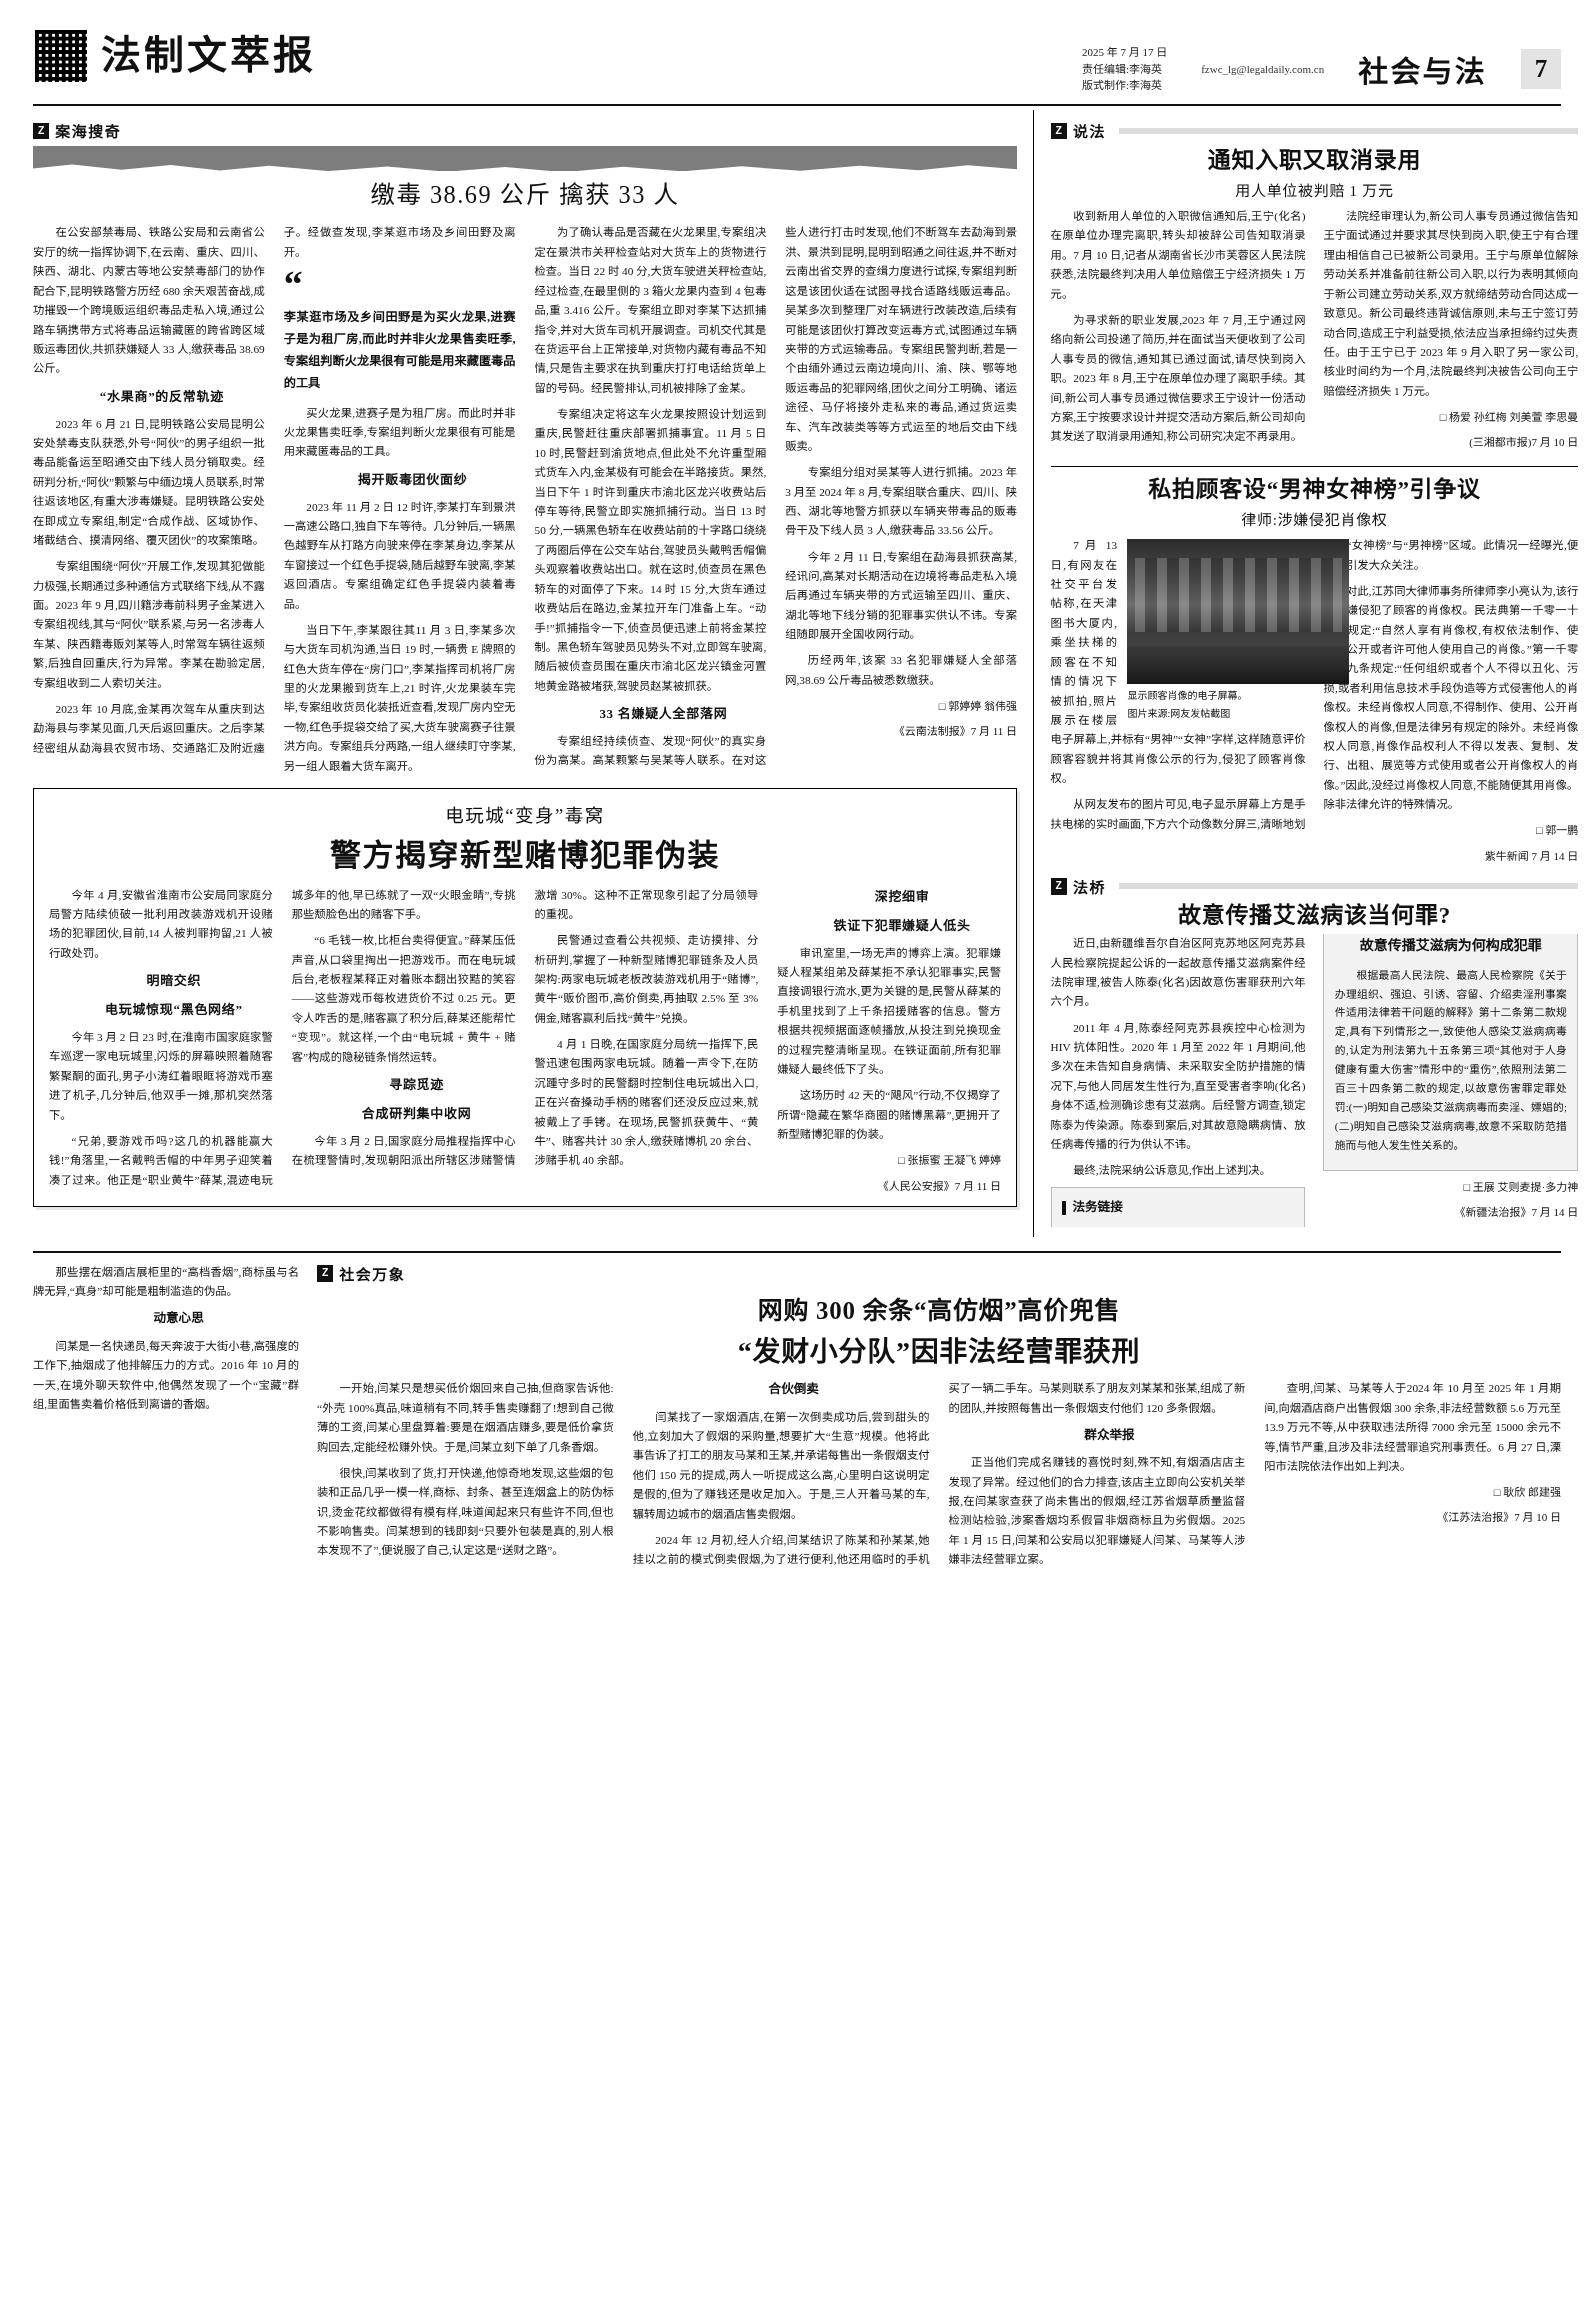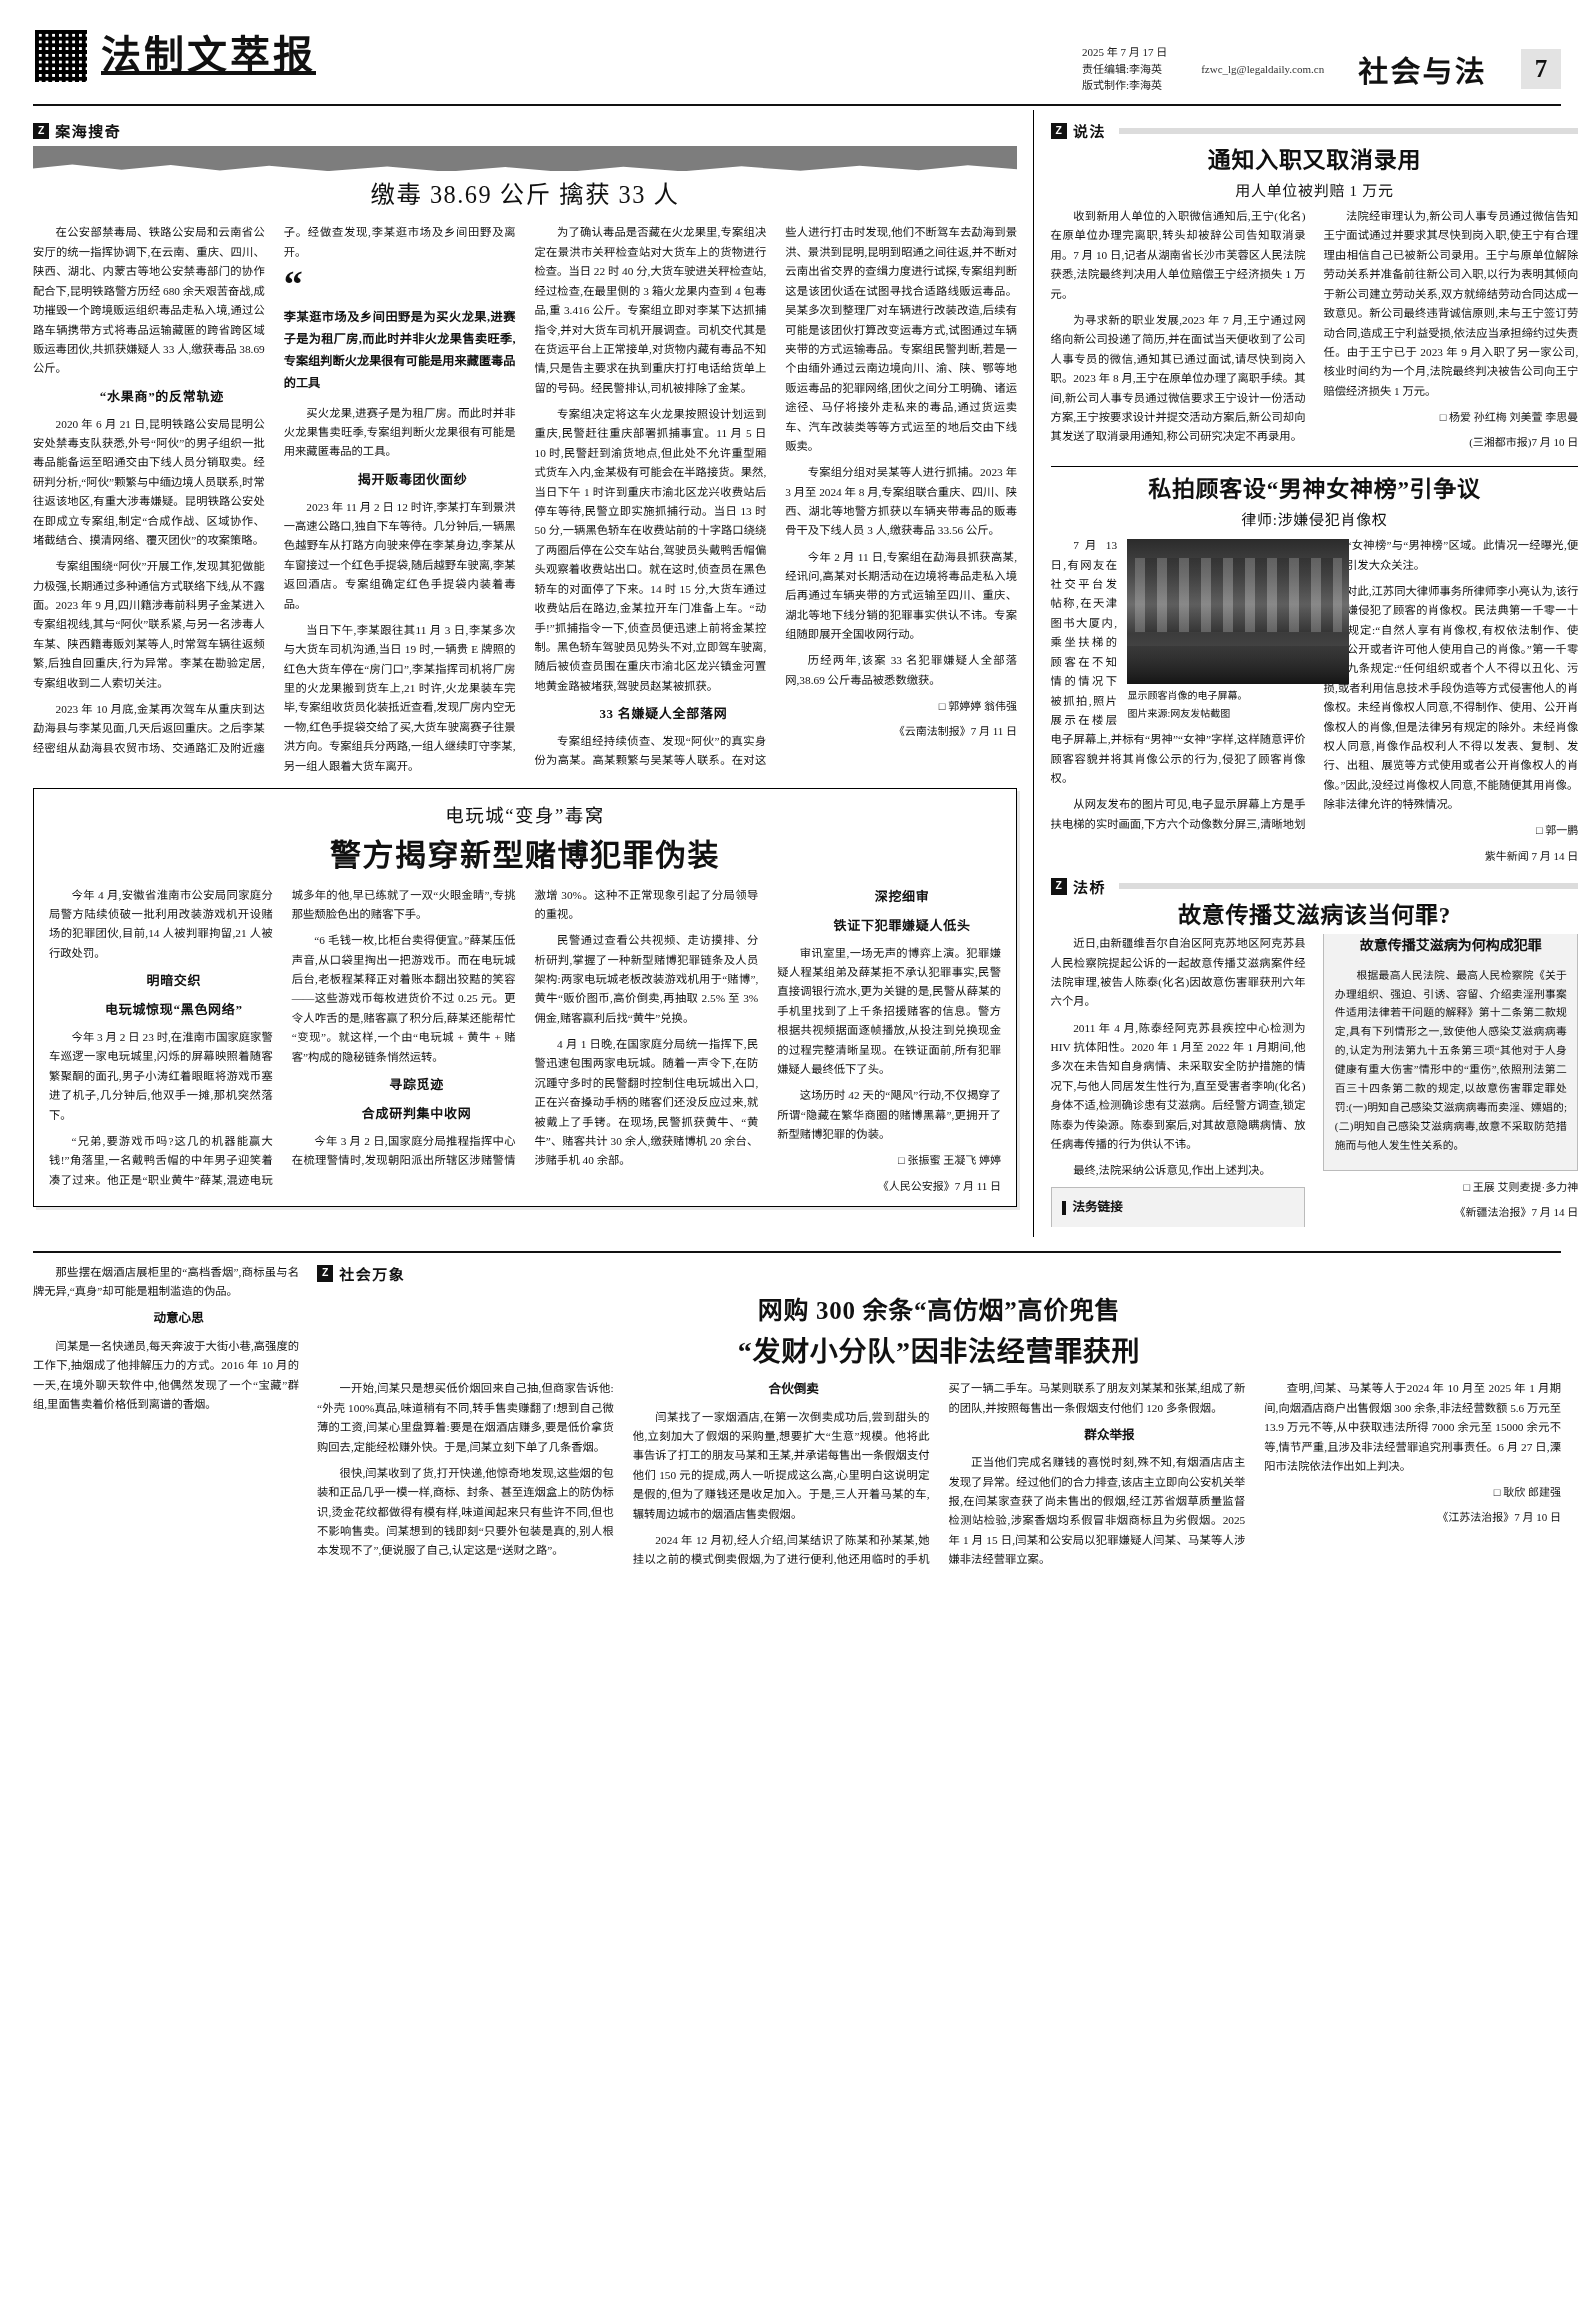--- a/index.html
+++ b/index.html
@@ -30,21 +30,21 @@
     margin-right: 12px;
     background-image:
       linear-gradient(90deg, #000 50%, transparent 50%),
       linear-gradient(#000 50%, transparent 50%);
     background-size: 6.7px 6.7px, 6.7px 6.7px;
     background-color: #fff;
     border: 2.2px solid #fff;
     outline: 0.7px solid #fff;
     filter: contrast(1.2);
   }
-  .logo-block { flex: 0 0 auto; text-decoration: underline; }
+  .logo-block { flex: 0 0 auto; }
   .paper-title {
     font-family: "Liberation Serif", serif;
     font-size: 40px;
     font-weight: 700;
     letter-spacing: 3px;
     line-height: 56px;
     white-space: nowrap;
   }
   .masthead-mid { flex: 1 1 auto; }
   .masthead-right {
@@ -340,21 +340,21 @@
         <span class="txt">案海搜奇</span>
       </div>
       <div class="torn"></div>
 
       <div class="subheadline">缴毒 38.69 公斤  擒获 33 人</div>
 
       <div class="art-cols">
         <p>在公安部禁毒局、铁路公安局和云南省公安厅的统一指挥协调下,在云南、重庆、四川、陕西、湖北、内蒙古等地公安禁毒部门的协作配合下,昆明铁路警方历经 680 余天艰苦奋战,成功摧毁一个跨境贩运组织毒品走私入境,通过公路车辆携带方式将毒品运输藏匿的跨省跨区域贩运毒团伙,共抓获嫌疑人 33 人,缴获毒品 38.69 公斤。</p>
 
         <p class="sub-h">“水果商”的反常轨迹</p>
-        <p>2020 年 6 月 21 日,昆明铁路公安局昆明公安处禁毒支队获悉,外号“阿伙”的男子组织一批毒品能备运至昭通交由下线人员分销取卖。经研判分析,“阿伙”颗繁与中缅边境人员联系,时常往返该地区,有重大涉毒嫌疑。昆明铁路公安处在即成立专案组,制定“合成作战、区域协作、堵截结合、摸清网络、覆灭团伙”的攻案策略。</p>
+        <p>2023 年 6 月 21 日,昆明铁路公安局昆明公安处禁毒支队获悉,外号“阿伙”的男子组织一批毒品能备运至昭通交由下线人员分销取卖。经研判分析,“阿伙”颗繁与中缅边境人员联系,时常往返该地区,有重大涉毒嫌疑。昆明铁路公安处在即成立专案组,制定“合成作战、区域协作、堵截结合、摸清网络、覆灭团伙”的攻案策略。</p>
         <p>专案组围绕“阿伙”开展工作,发现其犯做能力极强,长期通过多种通信方式联络下线,从不露面。2023 年 9 月,四川籍涉毒前科男子金某进入专案组视线,其与“阿伙”联系紧,与另一名涉毒人车某、陕西籍毒贩刘某等人,时常驾车辆往返频繁,后独自回重庆,行为异常。李某在勘验定居,专案组收到二人索切关注。</p>
         <p>2023 年 10 月底,金某再次驾车从重庆到达勐海县与李某见面,几天后返回重庆。之后李某经密组从勐海县农贸市场、交通路汇及附近瘗子。经做查发现,李某逛市场及乡间田野及离开。</p>
 
         <div class="pullquote">
           <div class="qmark">“</div>
           <div class="ptext">李某逛市场及乡间田野是为买火龙果,进赛子是为租厂房,而此时并非火龙果售卖旺季,专案组判断火龙果很有可能是用来藏匿毒品的工具</div>
         </div>
 
         <p>买火龙果,进赛子是为租厂房。而此时并非火龙果售卖旺季,专案组判断火龙果很有可能是用来藏匿毒品的工具。</p>
 

